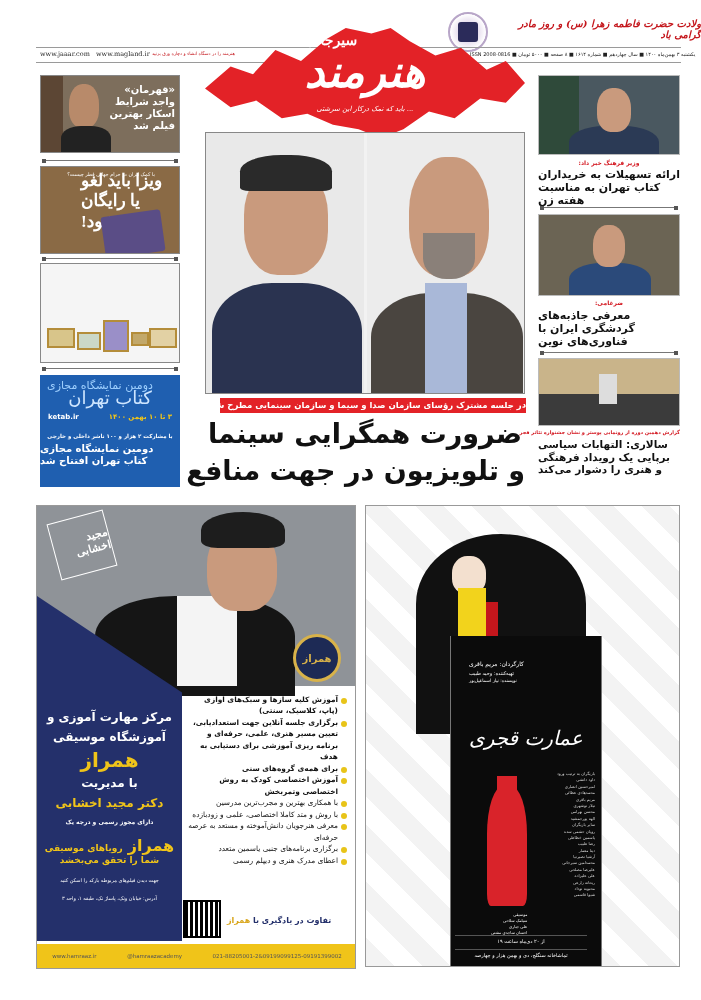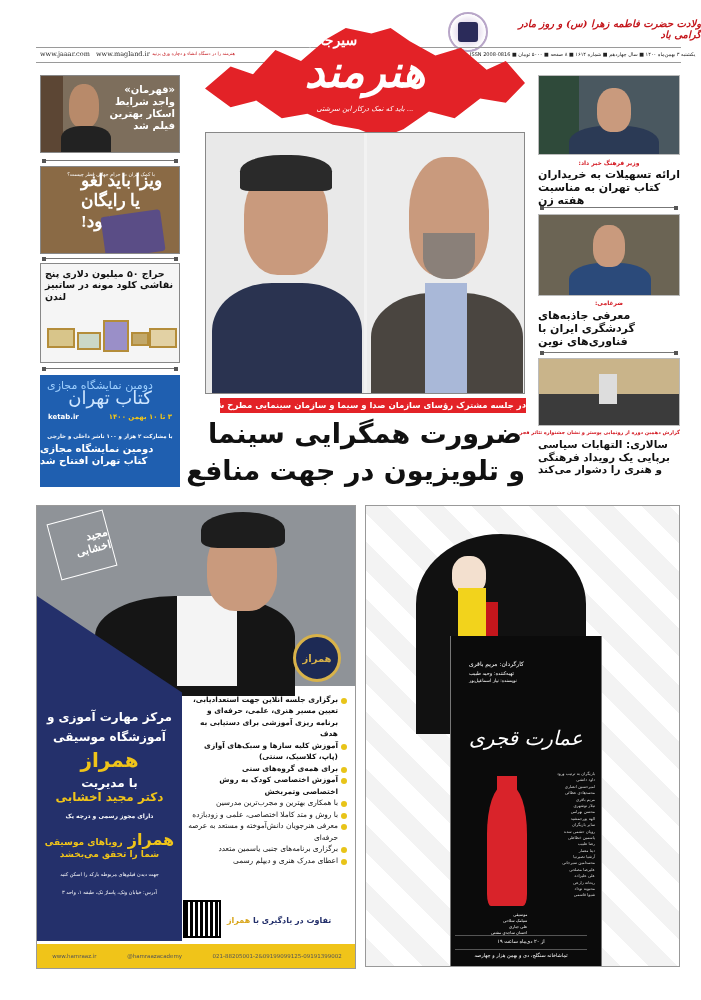--- a/index.html
+++ b/index.html
@@ -112,21 +112,20 @@
 <div class="sep" style="left:42px; width:136px; top:160px;"></div>
 
 <div class="box" style="left:40px; top:166px; width:140px; height:88px; background:#8a6a45;">
   <div style="position:absolute; left:4px; top:4px; width:132px; font-size:5px; color:#fff; text-align:center;">با کمک ایران در حرام جهانی قطر چیست؟</div>
   <div class="headline" style="position:absolute; left:40px; top:4px; width:95px; font-size:17px; color:#fff;font-family:Liberation Serif, serif;">ویزا باید لغو یا رایگان شود!</div>
   <div style="position:absolute; left:62px; top:46px; width:60px; height:42px; background:#5a4d86; transform:rotate(-8deg); border-radius:3px;"></div>
 </div>
 <div class="sep" style="left:42px; width:136px; top:258px;"></div>
 
 <div class="box" style="left:40px; top:263px; width:140px; height:100px; background:#f5f5f5;">
-  <div class="headline" style="position:absolute; left:4px; top:4px; width:132px; font-size:9.5px;">حراج ۵۰ میلیون دلاری پنج نقاشی کلود مونه در ساتبیز لندن</div>
   <div style="position:absolute; left:6px; top:64px; width:28px; height:20px; background:#d8c58a; border:2px solid #b48d3a;"></div>
   <div style="position:absolute; left:36px; top:68px; width:24px; height:18px; background:#cbd8c8; border:2px solid #b48d3a;"></div>
   <div style="position:absolute; left:62px; top:56px; width:26px; height:32px; background:#9a8fc8; border:2px solid #b48d3a;"></div>
   <div style="position:absolute; left:90px; top:68px; width:18px; height:14px; background:#c2a86a; border:2px solid #b48d3a;"></div>
   <div style="position:absolute; left:108px; top:64px; width:28px; height:20px; background:#e2d1a4; border:2px solid #b48d3a;"></div>
 </div>
 <div class="sep" style="left:42px; width:136px; top:368px;"></div>
 
 <div class="box" style="left:40px; top:375px; width:140px; height:112px; background:#1f5fb0; border:none;">
   <div style="position:absolute; top:4px; width:160px; text-align:center; font-size:11px; color:#9fd0ff;">دومین نمایشگاه مجازی</div>
@@ -149,33 +148,33 @@
   </div>
   <div style="position:absolute; left:256px; top:128px; width:48px; height:48px; border-radius:50%; background:#1d2a55; border:3px solid #d8b24a; display:flex; align-items:center; justify-content:center;">
     <span style="color:#d8b24a; font-size:10px; font-weight:bold;">همراز</span>
   </div>
   <div class="navy" style="position:absolute; left:0; top:90px; width:145px; height:345px; clip-path: polygon(0 0, 100% 28%, 100% 100%, 0 100%);"></div>
   <div style="position:absolute; left:0; top:180px; width:145px; text-align:center; color:#fff;">
     <div style="font-size:12px; font-weight:bold; margin-top:24px;">مرکز مهارت آموزی و</div>
     <div style="font-size:12px; font-weight:bold; margin-top:6px;">آموزشگاه موسیقی</div>
     <div class="gold" style="font-size:20px; font-weight:bold; margin-top:4px;">همراز</div>
     <div style="font-size:12px; font-weight:bold; margin-top:4px;">با مدیریت</div>
-    <div class="gold" style="font-size:12px; font-weight:bold; ">دکتر مجید اخشابی</div>
+    <div class="gold" style="font-size:12px; font-weight:bold; margin-top:6px;">دکتر مجید اخشابی</div>
     <div style="font-size:6px; font-weight:bold; margin-top:8px;">دارای مجوز رسمی و درجه یک</div>
     <div style="margin-top:12px; line-height:1.15;">
       <span class="gold" style="font-size:16px; font-weight:bold;">همراز</span>
       <span class="gold" style="font-size:9px; font-weight:bold;">رویاهای موسیقی</span>
     </div>
     <div class="gold" style="font-size:9px; font-weight:bold;">شما را تحقق می‌بخشد</div>
     <div style="font-size:5px; margin-top:12px;">جهت دیدن فیلم‌های مربوطه بارکد را اسکن کنید</div>
     <div style="font-size:5px; margin-top:12px;">آدرس: خیابان ونک، پاساژ نک، طبقه ۱، واحد ۳</div>
   </div>
   <div style="position:absolute; left:150px; top:188px; width:160px; direction:rtl;">
+    <div class="bullet">آموزش کلیه سازها و سبک‌های آوازی (پاپ، کلاسیک، سنتی)</div>
     <div class="bullet">برگزاری جلسه آنلاین جهت استعدادیابی، تعیین مسیر هنری، علمی، حرفه‌ای و برنامه ریزی آموزشی برای دستیابی به هدف</div>
-    <div class="bullet">آموزش کلیه سازها و سبک‌های آوازی (پاپ، کلاسیک، سنتی)</div>
     <div class="bullet">برای همه‌ی گروه‌های سنی</div>
     <div class="bullet">آموزش اختصاصی کودک به روش اختصاصی وتمربخش</div>
     <div class="bullet light">با همکاری بهترین و مجرب‌ترین مدرسین</div>
     <div class="bullet light">با روش و متد کاملا اختصاصی، علمی و زودبازده</div>
     <div class="bullet light">معرفی هنرجویان دانش‌آموخته و مستعد به عرصه حرفه‌ای</div>
     <div class="bullet light">برگزاری برنامه‌های جنبی یاسمین متعدد</div>
     <div class="bullet light">اعطای مدرک هنری و دیپلم رسمی</div>
   </div>
   <div style="position:absolute; left:148px; top:396px; width:34px; height:34px; background: repeating-linear-gradient(90deg,#000 0 3px,#fff 3px 5px), #000; outline:2px solid #000;"></div>
   <div style="position:absolute; left:190px; top:410px; font-size:8px; font-weight:bold; color:#24306b; white-space:nowrap;">

